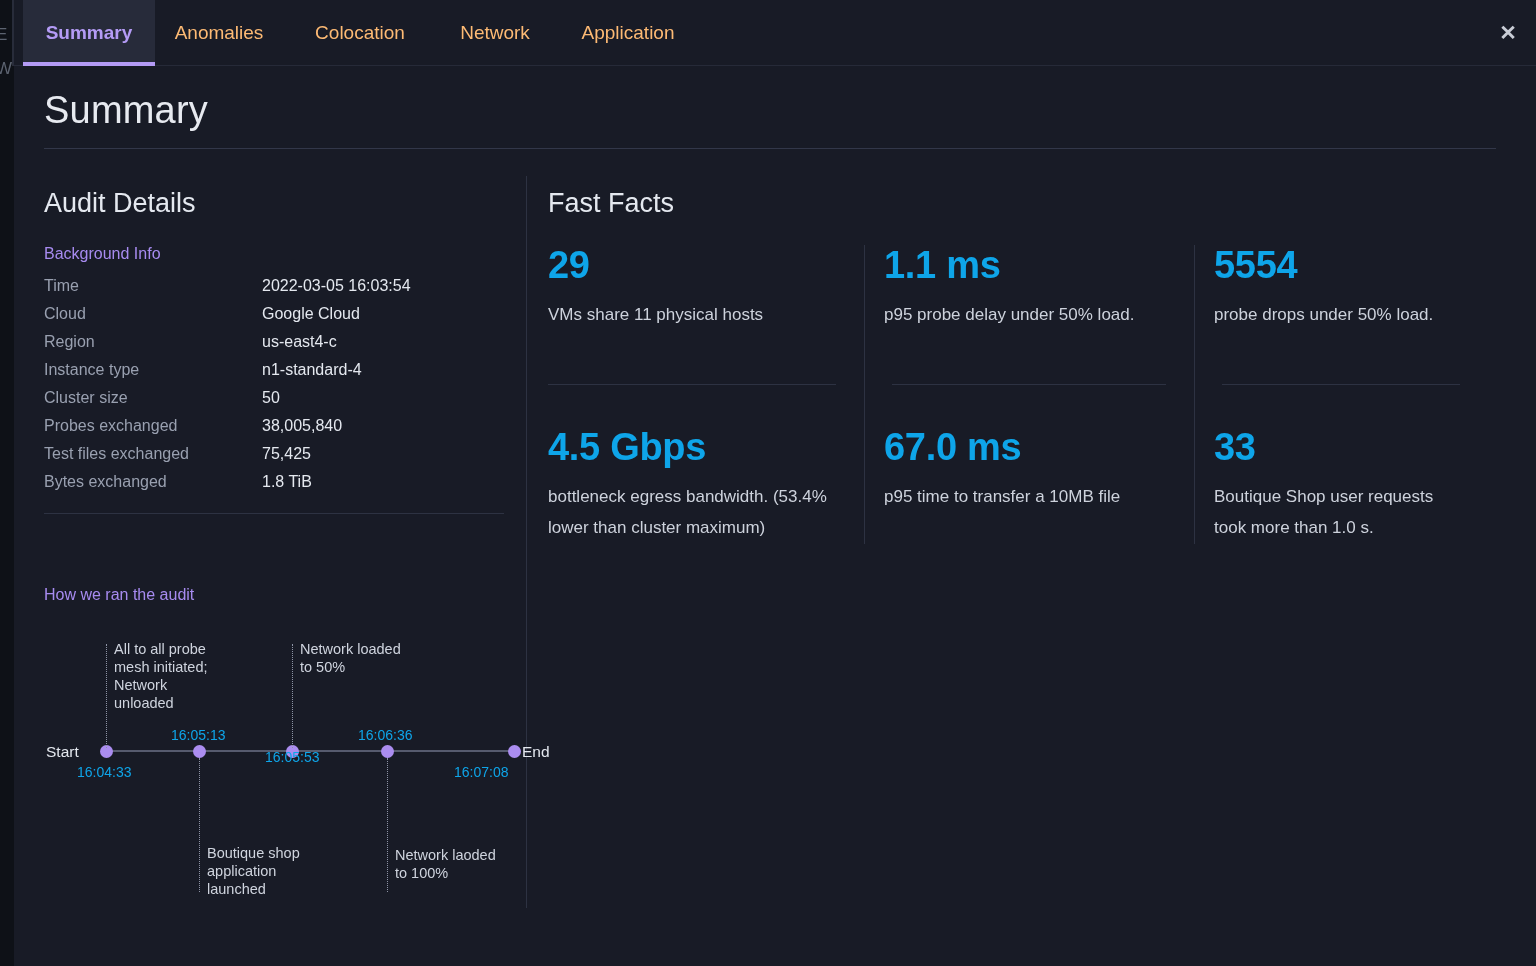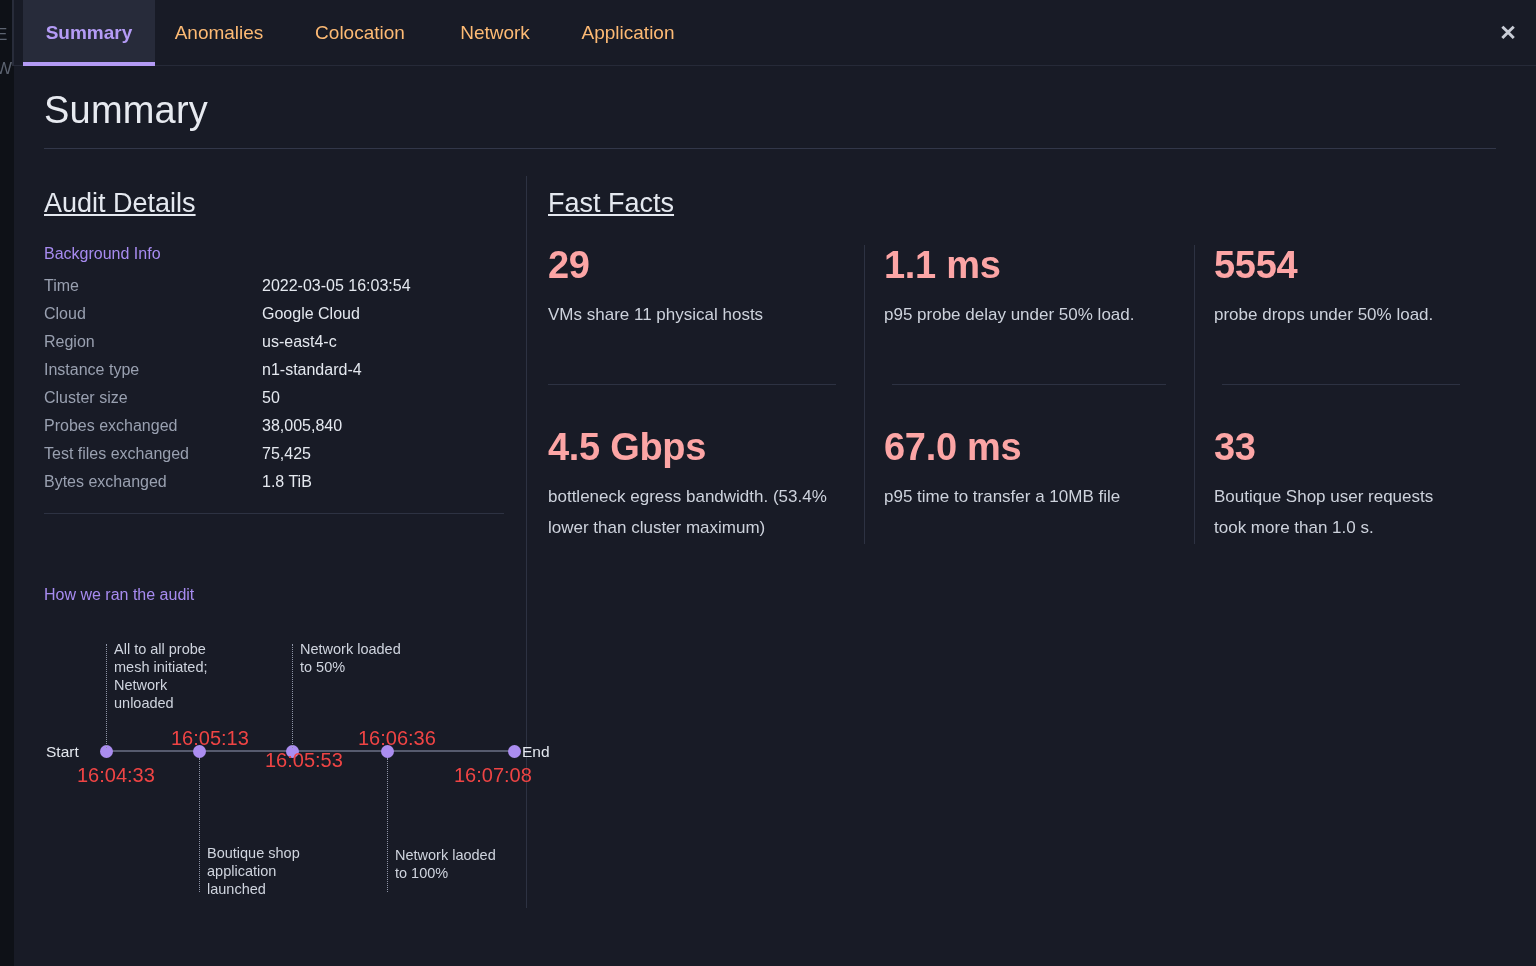--- a/index.html
+++ b/index.html
@@ -126,21 +126,20 @@
   }
 
   
   #audit-col { position: absolute; left: 30px; top: 188px; width: 470px; }
 
   .section-h {
     font-size: 27px;
     color: #e4e8ef;
     font-weight: 400;
     margin-bottom: 26px;
-    text-decoration: underline;
   }
   .sub-link {
     font-size: 16px;
     color: #a78bf0;
     margin-bottom: 14px;
     cursor: pointer;
     display: inline-block;
   }
 
   table#kv { border-collapse: collapse; width: 460px; }
@@ -187,22 +186,22 @@
   }
   .tl-label {
     position: absolute;
     font-size: 14.5px;
     color: #cfd4de;
     line-height: 18px;
     white-space: pre-line;
   }
   .tl-time {
     position: absolute;
-    font-size: 20px;
-    color: #ef4444;
+    font-size: 14px;
+    color: #0ea5e9;
     white-space: nowrap;
   }
   .tl-endcap {
     position: absolute;
     font-size: 15.5px;
     color: #e4e8ef;
     white-space: nowrap;
   }
 
   
@@ -229,21 +228,21 @@
     content: "";
     position: absolute;
     left: 0; right: 28px; bottom: 42px;
     height: 1px;
     background: #2d3242;
   }
   .fact.c2.r1::after, .fact.c3.r1::after { left: 28px; }
   .fact-val {
     font-size: 38px;
     font-weight: 700;
-    color: #fca5a5;
+    color: #0ea5e9;
     line-height: 1.1;
     letter-spacing: -.3px;
   }
   .fact-desc {
     margin-top: 12px;
     font-size: 17px;
     color: #cdd2dc;
     line-height: 1.85;
   }
 </style>

